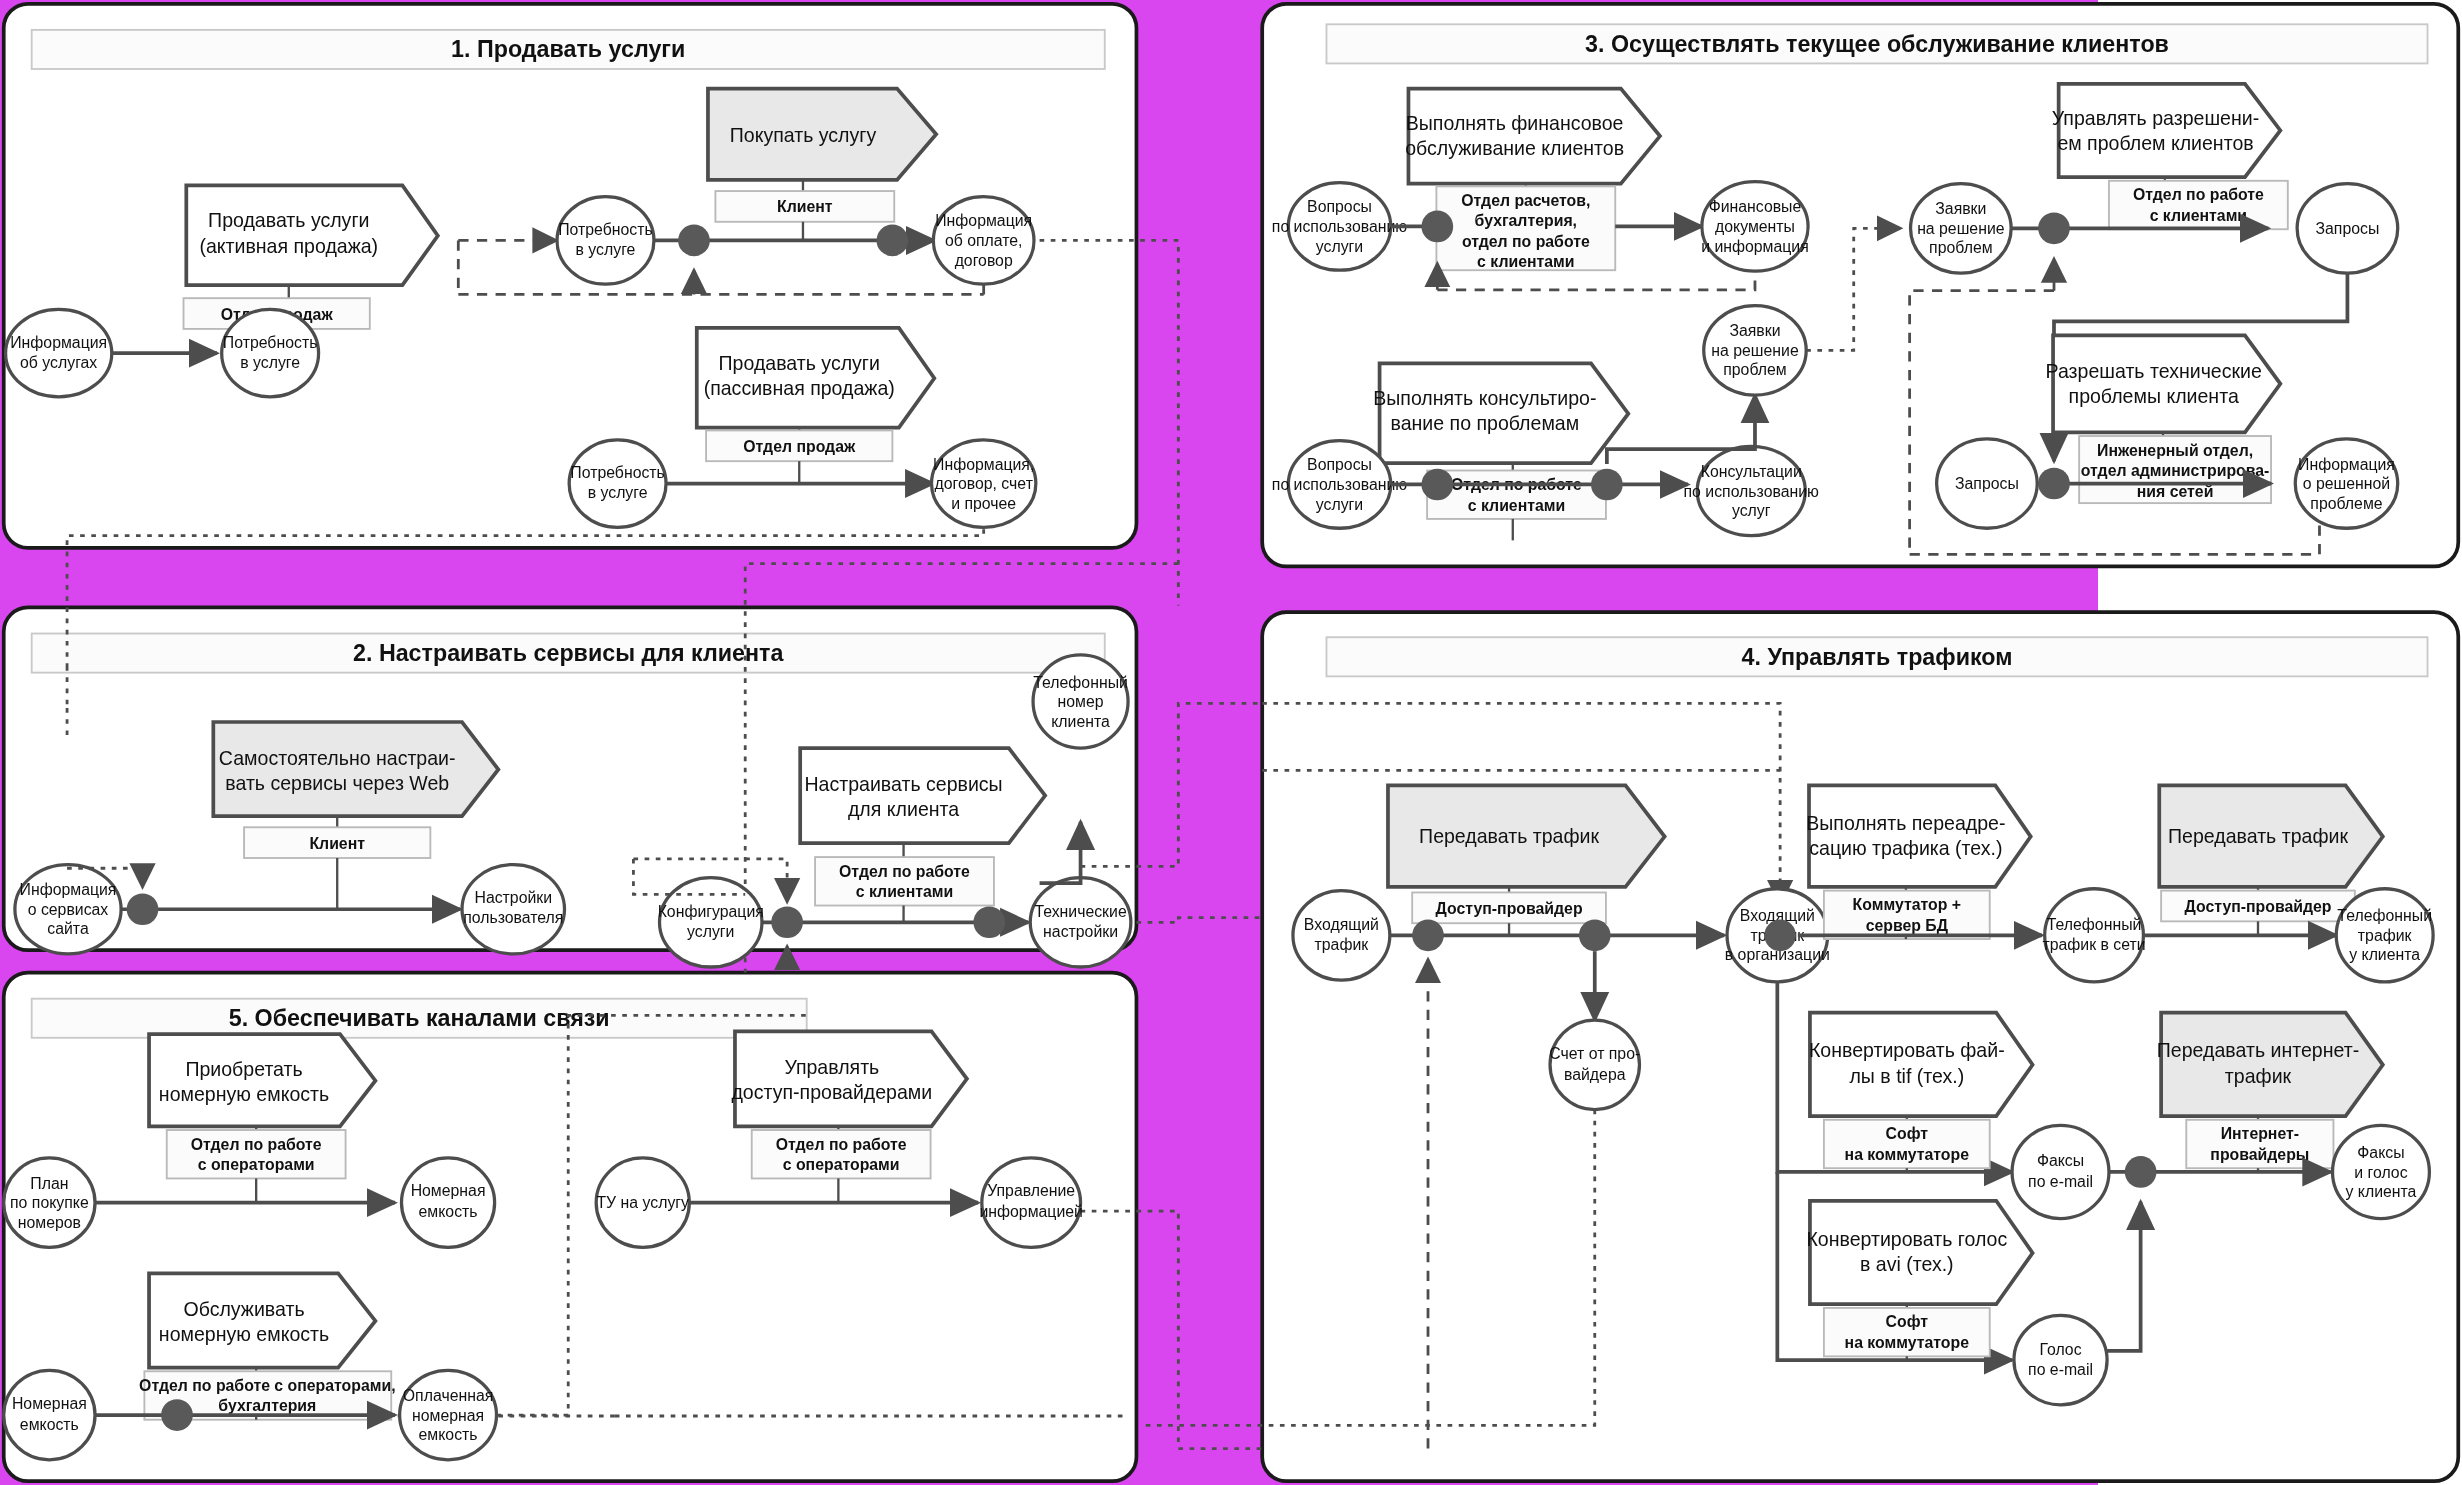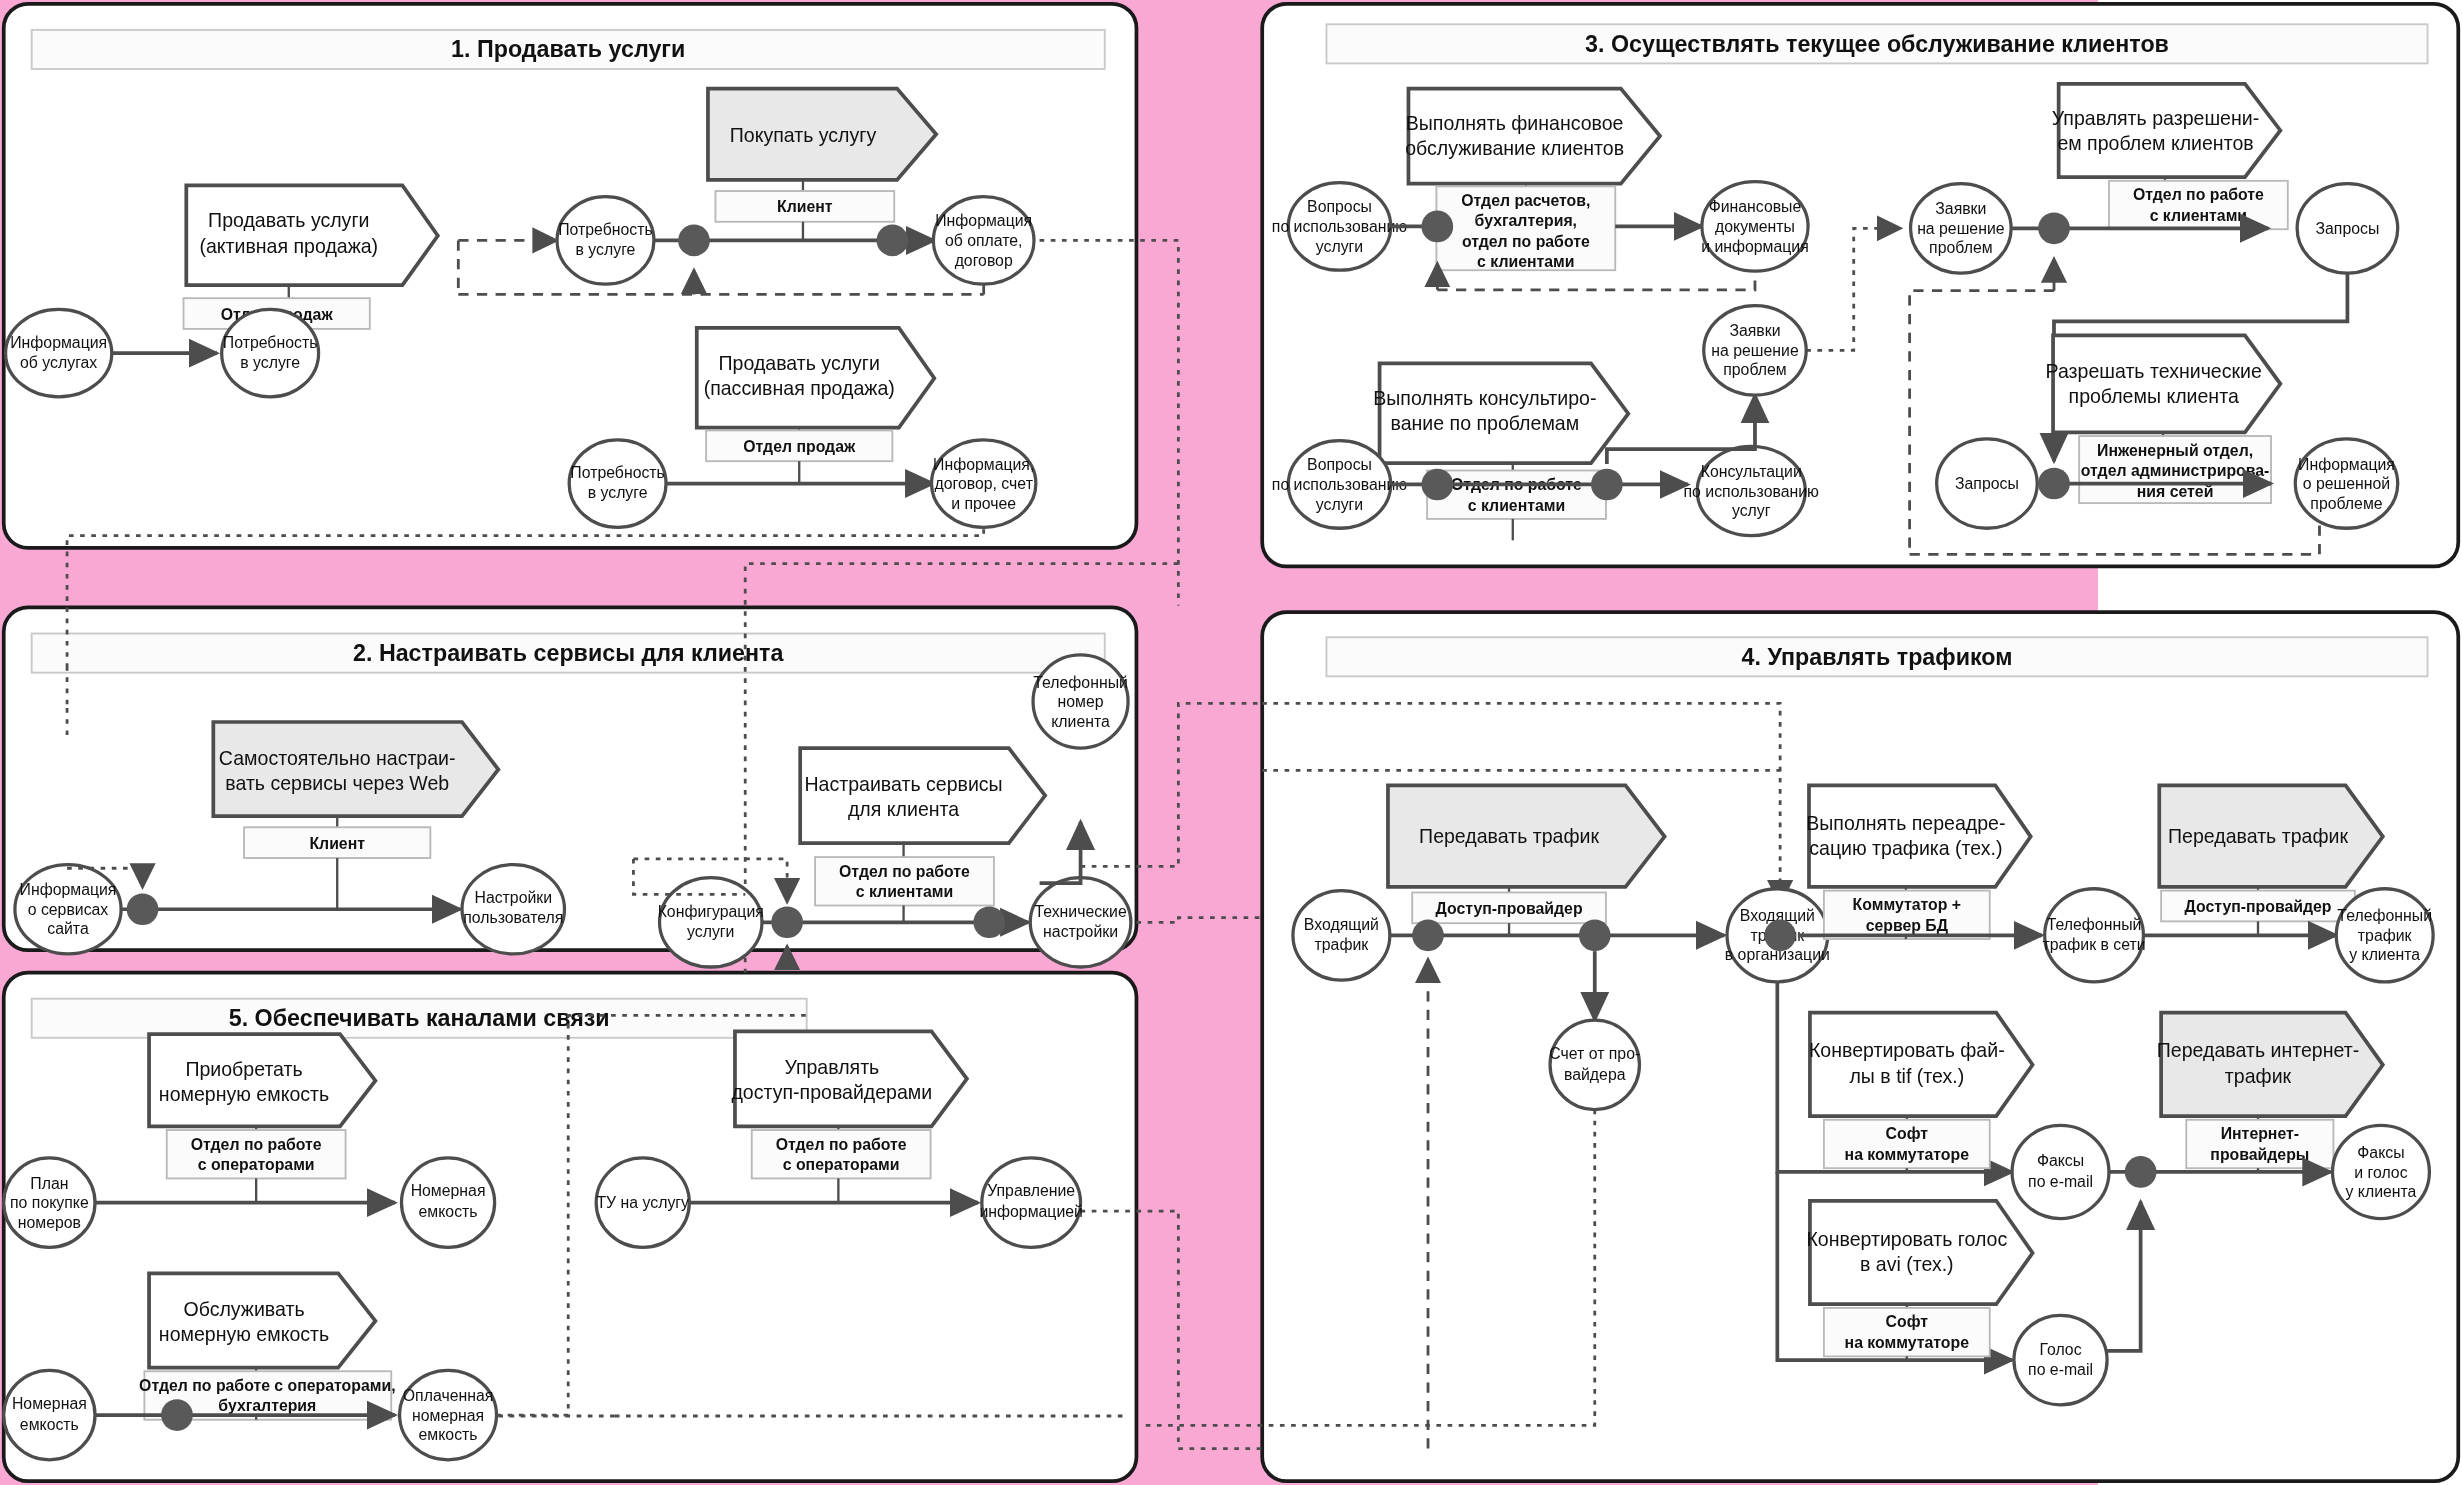--- a/index.html
+++ b/index.html
@@ -1,17 +1,17 @@
 <!DOCTYPE html>
 <html style="font-size:15px"><head>
 <meta charset="utf-8">
 <style>
   html,body{margin:0;padding:0;background:#ffffff;}
   body{font-family:"Liberation Sans", sans-serif;}
-  #canvas{position:relative;width:2098px;height:1485px;background:#f9a8d4;}
+  #canvas{position:relative;width:2098px;height:1485px;background:#d946ef;}
   svg{display:block;}
   .panel-rect{fill:#ffffff;stroke:#1a1a1a;stroke-width:4;}
   .title-rect{fill:#fbfbfb;stroke:#c9c9c9;stroke-width:2;}
   .title-txt{font-family:"Liberation Sans",sans-serif;font-weight:bold;font-size:25px;fill:#111;text-anchor:middle;dominant-baseline:middle;}
   .fn-shape{fill:#ffffff;stroke:#4d4d4d;stroke-width:4;}
   .fn-shape.shaded{fill:#e8e8e8;}
   .fn-txt{font-family:"Liberation Sans",sans-serif;font-size:21px;fill:#111;text-anchor:middle;}
   .ent-ell{fill:#ffffff;stroke:#4d4d4d;stroke-width:3.5;}
   .ent-txt{font-family:"Liberation Sans",sans-serif;font-size:17px;fill:#111;text-anchor:middle;}
   .role-rect{fill:#fbfbfb;stroke:#b9b9b9;stroke-width:2;}

